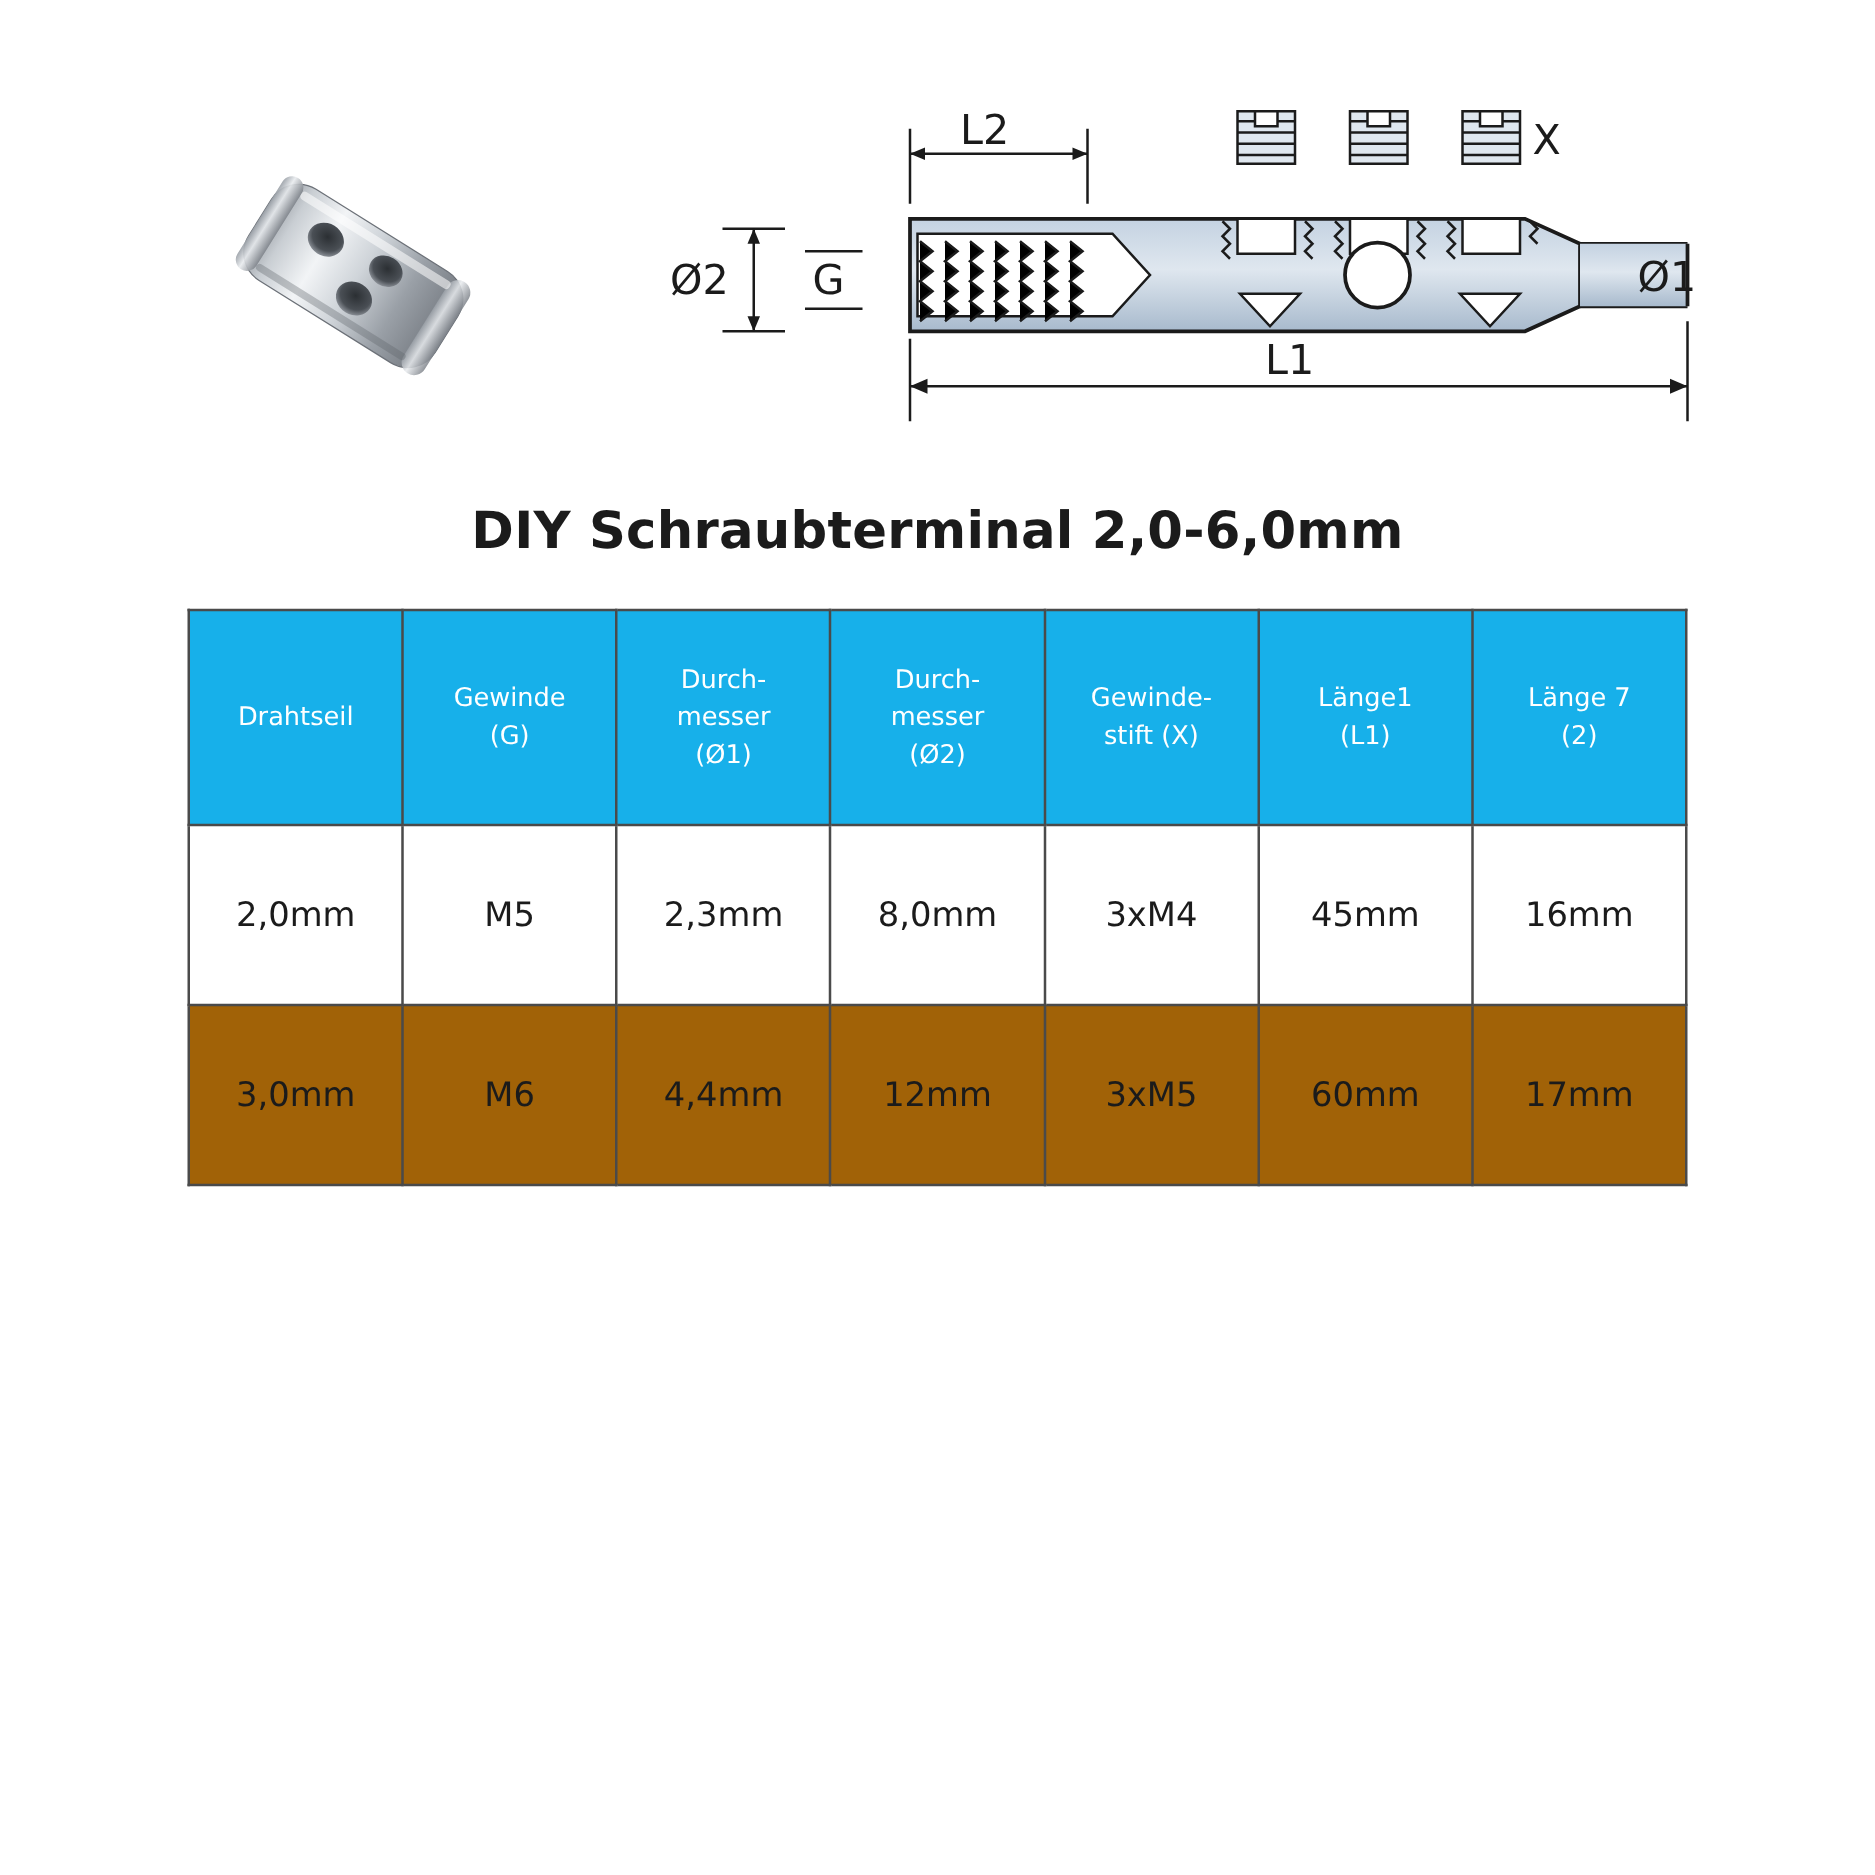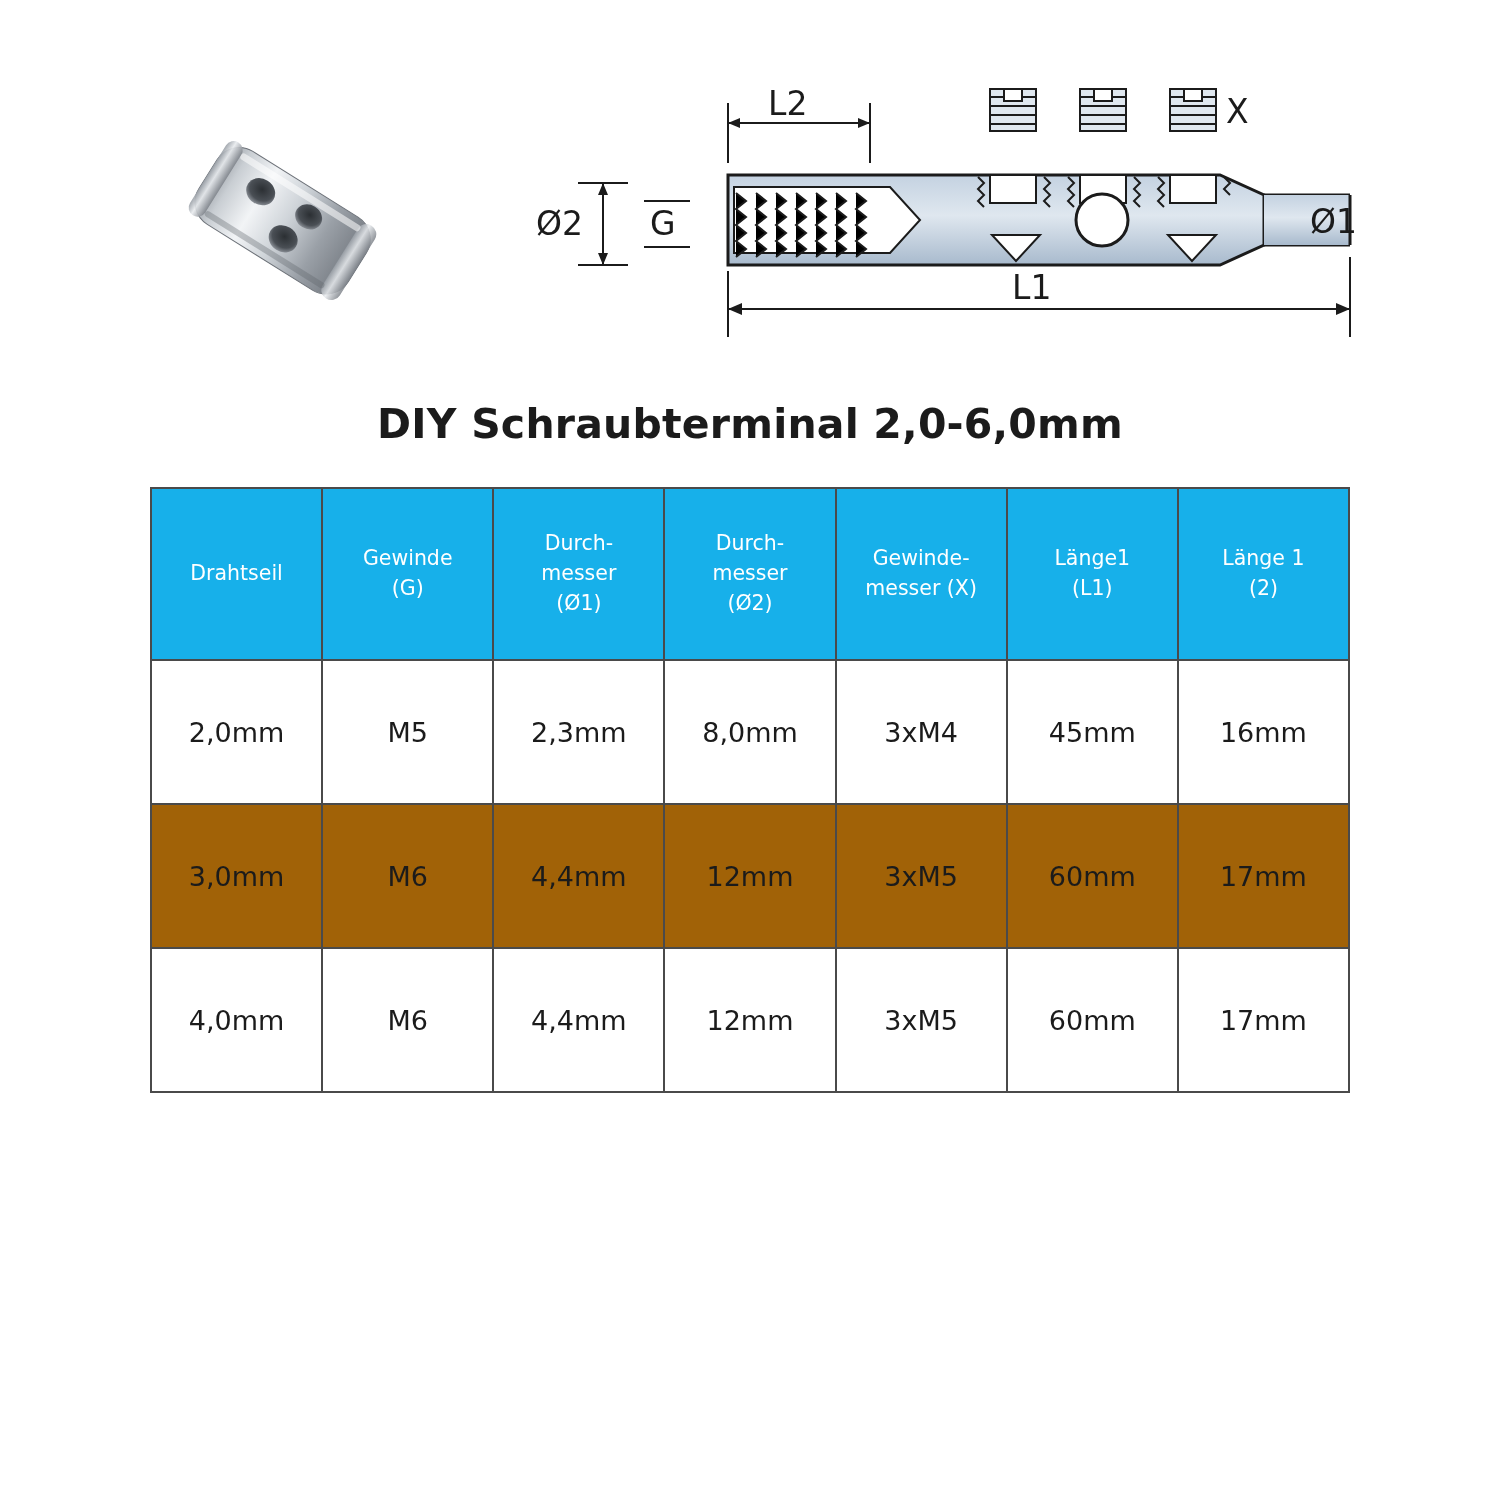--- a/index.html
+++ b/index.html
@@ -268,28 +268,28 @@
           <span>messer</span><br>
           <span>(Ø1)</span>
         </th>
         <th>
           <span>Durch-</span><br>
           <span>messer</span><br>
           <span>(Ø2)</span>
         </th>
         <th>
           <span>Gewinde-</span><br>
-          <span>messer (X)</span>
+          <span>stift (X)</span>
         </th>
         <th>
           <span>Länge1</span><br>
           <span>(L1)</span>
         </th>
         <th>
-          <span>Länge 1</span><br>
+          <span>Länge 7</span><br>
           <span>(2)</span>
         </th>
       </tr>
     </thead>
     <tbody>
       <tr>
         <td>2,0mm</td>
         <td>M5</td>
         <td>2,3mm</td>
         <td>8,0mm</td>
@@ -299,24 +299,15 @@
       </tr>
       <tr class="alt">
         <td>3,0mm</td>
         <td>M6</td>
         <td>4,4mm</td>
         <td>12mm</td>
         <td>3xM5</td>
         <td>60mm</td>
         <td>17mm</td>
       </tr>
-      <tr>
-        <td>4,0mm</td>
-        <td>M6</td>
-        <td>4,4mm</td>
-        <td>12mm</td>
-        <td>3xM5</td>
-        <td>60mm</td>
-        <td>17mm</td>
-      </tr>
     </tbody>
   </table>
 </div>
 
 </body></html>

